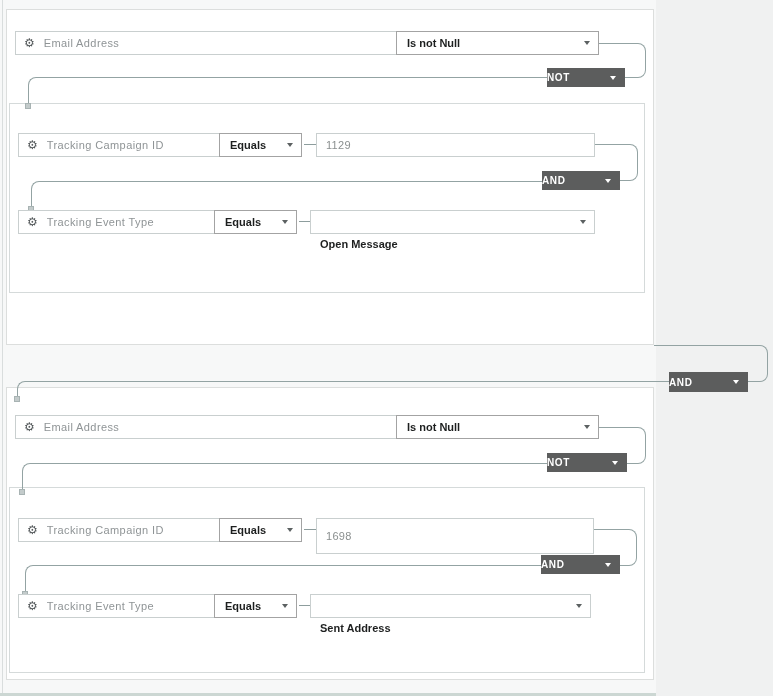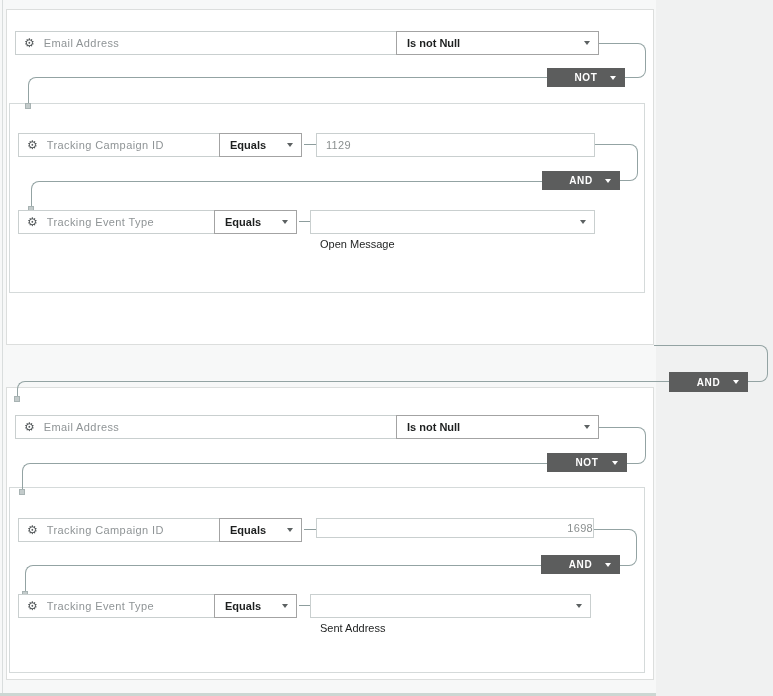--- a/index.html
+++ b/index.html
@@ -25,27 +25,27 @@
   .chip .gear{font-size:12px;line-height:1;color:#53585a;margin-right:9px;
               font-family:"DejaVu Sans",sans-serif;}
   .chip .field-label{font-size:11px;color:#8f9496;letter-spacing:.4px;white-space:nowrap;}
 
   .opbox{position:absolute;background:#fff;border:1px solid #a3a3a3;box-sizing:border-box;
          display:flex;align-items:center;padding-left:10px;z-index:4;}
   .opbox .op-label{font-size:11px;font-weight:bold;color:#1d1f1f;white-space:nowrap;}
   .valbox{position:absolute;background:#fff;border:1px solid #c9cfcf;box-sizing:border-box;
           display:flex;align-items:center;padding-left:9px;z-index:4;}
   .valbox .val-label{font-size:11px;color:#8a8f8f;letter-spacing:.3px;white-space:nowrap;}
-  .valbox .val-label.dark{font-weight:normal;color:#1d1f1f;letter-spacing:0;margin-top:44px;}
+  .valbox .val-label.dark{font-weight:bold;color:#1d1f1f;letter-spacing:0;margin-top:44px;}
 
   .tri{position:absolute;right:8px;top:50%;margin-top:-2px;width:0;height:0;
        border-left:3px solid transparent;border-right:3px solid transparent;
        border-top:4px solid #5c6162;}
   .btn-dark{position:absolute;background:#5c5d5d;display:flex;align-items:center;
-            justify-content:center;z-index:5;cursor:pointer;}
+            justify-content:flex-start;z-index:5;cursor:pointer;}
   .btn-dark .btn-label{font-size:10px;font-weight:bold;color:#ffffff;letter-spacing:.6px;}
   .btn-dark .tri{border-top-color:#ffffff;right:9px;}
 </style>
 </head>
 <body>
 
 <div id="page">
   <div class="canvas-col"></div>
   <div class="vline" style="left:2px;top:0;width:1px;height:693px;"></div>
   <div class="bottomband" style="left:0;top:693px;width:656px;height:3px;"></div>
@@ -134,21 +134,21 @@
 
   <div class="chip" style="left:18px;top:518px;width:202px;height:24px;">
     <span class="gear">⚙</span>
     <span class="field-label">Tracking Campaign ID</span>
   </div>
   <div class="opbox" style="left:219px;top:518px;width:83px;height:24px;">
     <span class="op-label">Equals</span>
     <span class="tri"></span>
   </div>
   <div class="dash" style="left:304px;top:529px;width:12px;"></div>
-  <div class="valbox" style="left:316px;top:518px;width:278px;height:20px;justify-content:flex-end;">
+  <div class="valbox" style="left:316px;top:518px;width:278px;height:36px;">
     <span class="val-label">1698</span>
   </div>
   <div class="elbow trb" style="left:594px;top:529px;width:43px;height:37px;"></div>
   <div class="elbow tl" style="left:25px;top:565px;width:516px;height:28px;"></div>
   <div class="handle" style="left:22px;top:591px;"></div>
   <div class="btn-dark" style="left:541px;top:555px;width:79px;height:19px;">
     <span class="btn-label">AND</span>
     <span class="tri"></span>
   </div>
 

